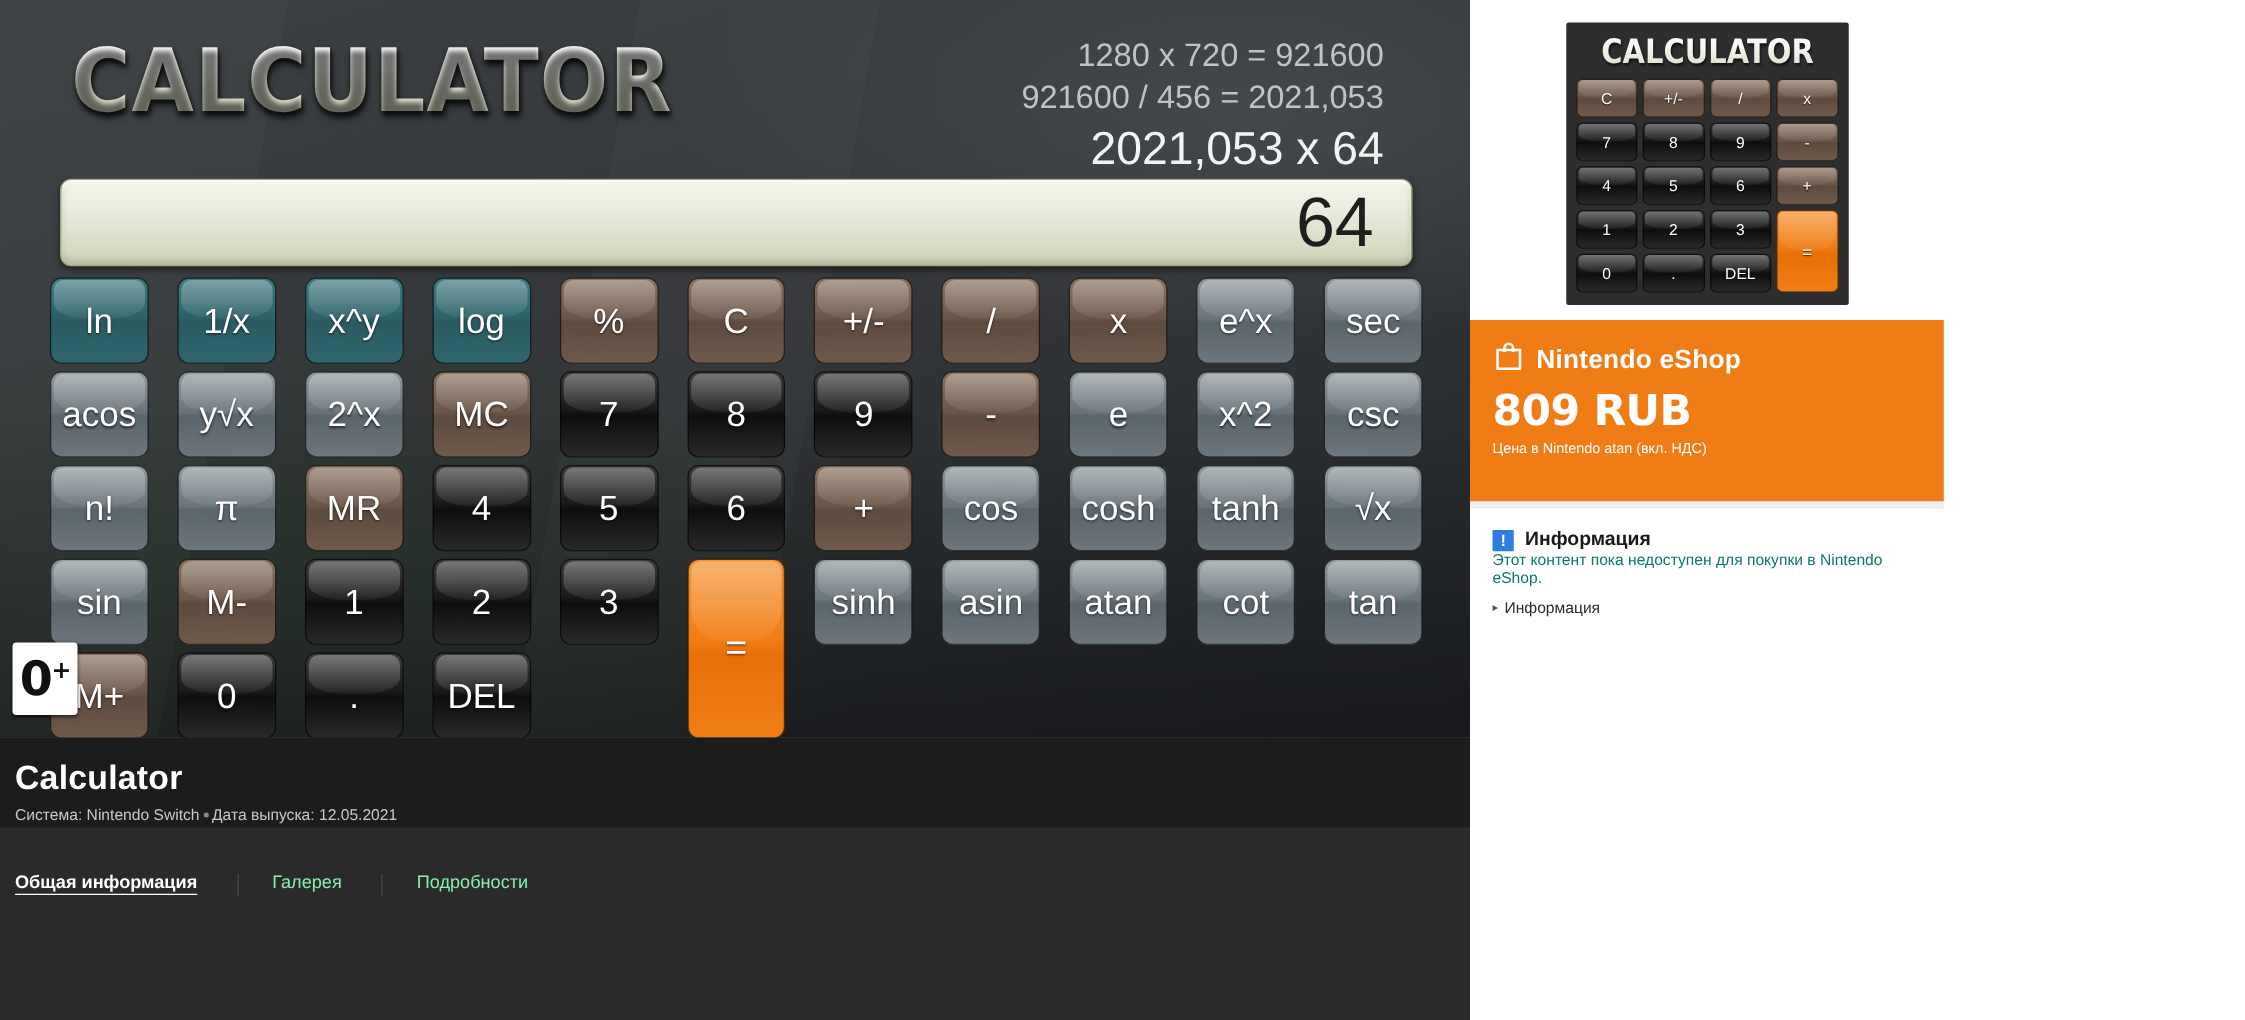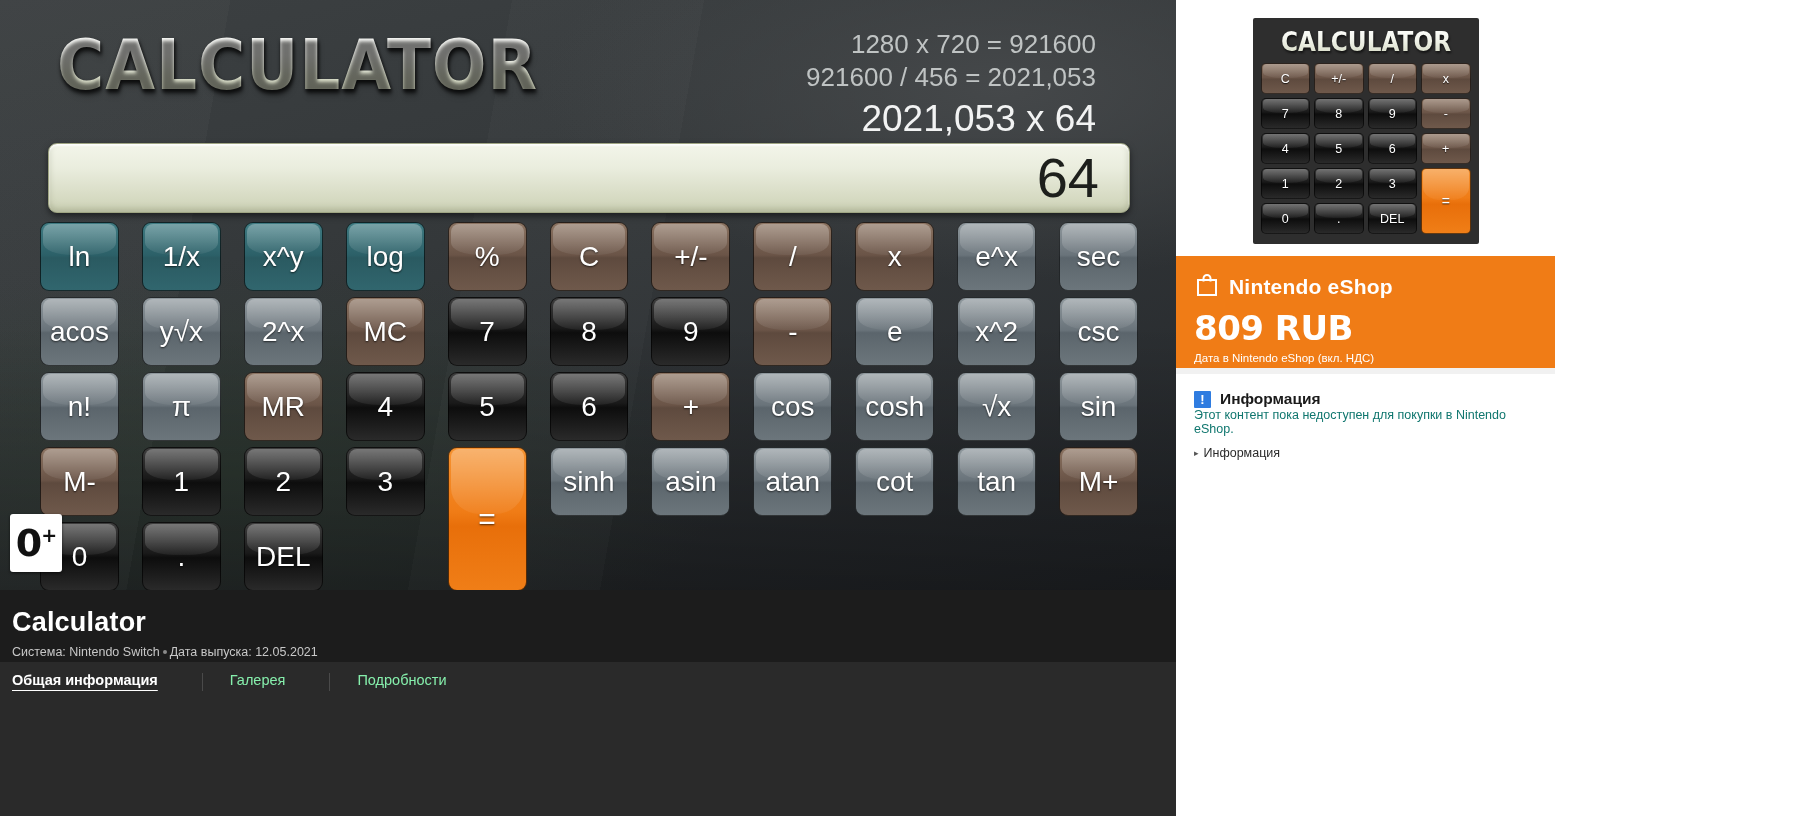--- a/index.html
+++ b/index.html
@@ -51,21 +51,21 @@
     transform-origin: left center;
     background: linear-gradient(180deg, #ffffff 0%, #f6f7f1 38%, #dfe3cf 62%, #c8cdb2 100%);
     -webkit-background-clip: text;
     background-clip: text;
     color: transparent;
     text-shadow: 0 3px 4px rgba(0,0,0,.55);
     filter: drop-shadow(2px 3px 2px rgba(0,0,0,.6));
   }
 
   .hero-calc-lines {
-    position: absolute; right: 80px; top: 28px;
+    position: absolute; right: 69px; top: 28px;
     text-align: right;
     color: #c9cccb;
     font-family: "Liberation Sans", sans-serif;
   }
   .hero-calc-lines .l1,
   .hero-calc-lines .l2 { font-size: 26px; line-height: 33px; color: #bfc3c3; }
   .hero-calc-lines .l3 { font-size: 37px; line-height: 46px; color: #f2f3f3; margin-top: 2px; }
 
   
   .display {
@@ -158,22 +158,22 @@
     margin-top: 9px;
     display: flex; align-items: center; gap: 3px;
     color: #c8c8c8; font-size: 12.5px;
   }
   .meta-dot { width: 4px; height: 4px; border-radius: 50%; background: #8a8a8a; display: inline-block; }
 
   
   .tabbar {
     background: #2a2a2a;
     height: 154px;
-    padding: 10px 12px 0 12px;
-    display: flex; align-items: flex-start; gap: 16px;
+    padding: 36px 12px 0 12px;
+    display: flex; align-items: flex-start; gap: 4px;
   }
   .tab {
     font-size: 14.5px;
     color: #86efac;
     padding: 0 28px 8px 0;
     cursor: pointer;
     position: relative;
   }
   .tab + .tab { padding-left: 28px; }
   .tab + .tab::before {
@@ -234,21 +234,21 @@
     background: linear-gradient(180deg, rgba(255,255,255,.28), rgba(255,255,255,.04));
   }
   .bkey.brown { background: linear-gradient(180deg, #8b7361 0%, #6a5447 48%, #5e4a3e 52%, #6f594b 100%); }
   .bkey.dark  { background: linear-gradient(180deg, #3d3d3d 0%, #191919 45%, #0d0d0d 52%, #2a2a2a 100%); }
   .bkey.orange{ background: linear-gradient(180deg, #f59230 0%, #f07c16 45%, #e86f0a 55%, #f07e17 100%); font-size: 14px; }
   .bkey.tall  { grid-row: span 2; }
 
   
   .price-banner {
     background: #f07c16;
-    padding: 16px 18px 4px 18px;
+    padding: 16px 18px 36px 18px;
     color: #ffffff;
   }
   .eshop-row { display: flex; align-items: center; gap: 9px; }
   .eshop-name {
     font-size: 21px; font-weight: 700; letter-spacing: .2px;
   }
   .price-amount {
     font-family: "DejaVu Sans", sans-serif;
     font-size: 34px; font-weight: 700;
     margin-top: 6px; letter-spacing: -.5px;
@@ -325,20 +325,21 @@
           <div class="key grey">csc</div>
           <div class="key grey">n!</div>
           <div class="key grey">π</div>
           <div class="key brown">MR</div>
           <div class="key dark">4</div>
           <div class="key dark">5</div>
           <div class="key dark">6</div>
           <div class="key brown">+</div>
           <div class="key grey">cos</div>
           <div class="key grey">cosh</div>
+          <div class="key grey">tanh</div>
           <div class="key grey">√x</div>
           <div class="key grey">sin</div>
           <div class="key brown">M-</div>
           <div class="key dark">1</div>
           <div class="key dark">2</div>
           <div class="key dark">3</div>
           <div class="key orange equals">=</div>
           <div class="key grey">sinh</div>
           <div class="key grey">asin</div>
           <div class="key grey">atan</div>
@@ -404,21 +405,21 @@
       <div class="eshop-row">
         <span>
           <svg width="26" height="26" viewBox="0 0 26 26" aria-hidden="true">
             <path d="M4 8 h18 v15 h-18 z" fill="none" stroke="#fff" stroke-width="2"></path>
             <path d="M9.5 9.5 V6.5 a3.5 3.5 0 0 1 7 0 V9.5" fill="none" stroke="#fff" stroke-width="2"></path>
           </svg>
         </span>
         <span class="eshop-name">Nintendo eShop</span>
       </div>
       <div class="price-amount">809 RUB</div>
-      <div class="price-note">Дата в Nintendo eShop (вкл. НДС)</div>
+      <div class="price-note">Цена в Nintendo atan (вкл. НДС)</div>
     </div>
 
     <div class="info-card">
       <div class="info-head">
         <span class="info-icon">!</span>
         <span class="info-title">Информация</span>
       </div>
       <div class="info-text">Этот контент пока недоступен для покупки в Nintendo eShop.</div>
       <div class="info-more">
         <span class="caret">▸</span>

